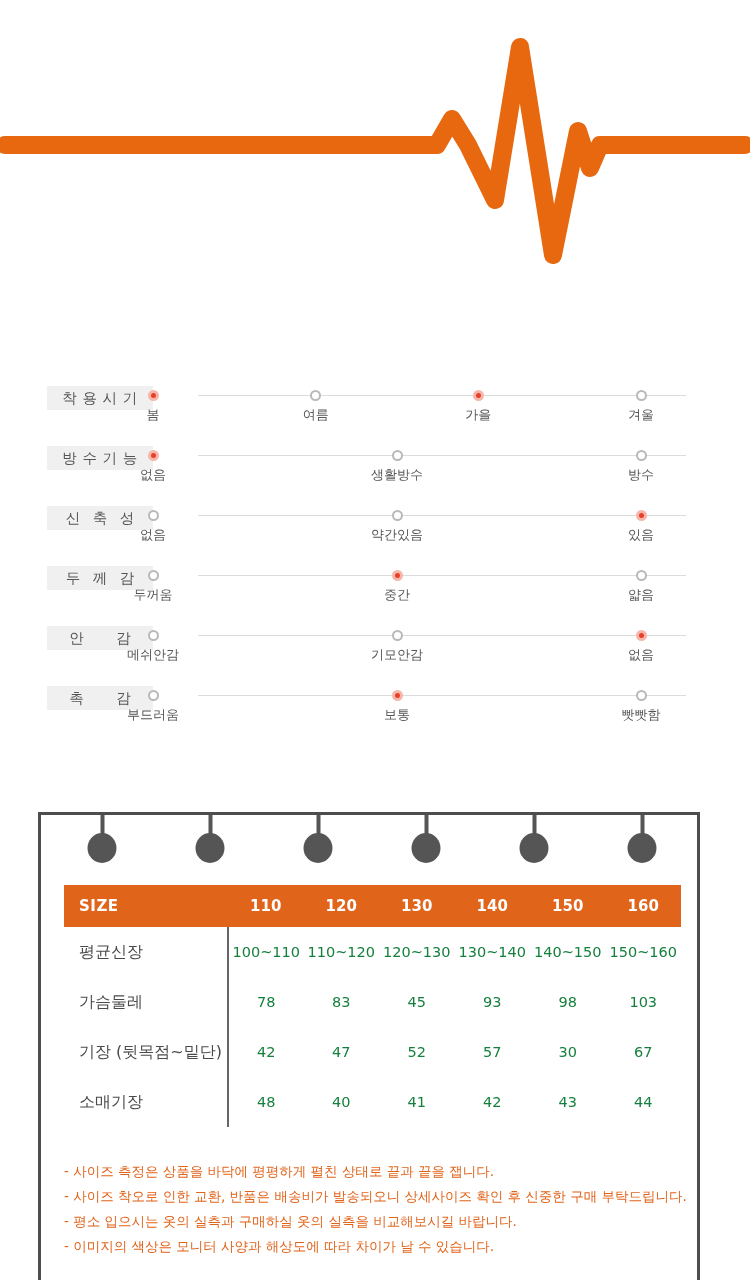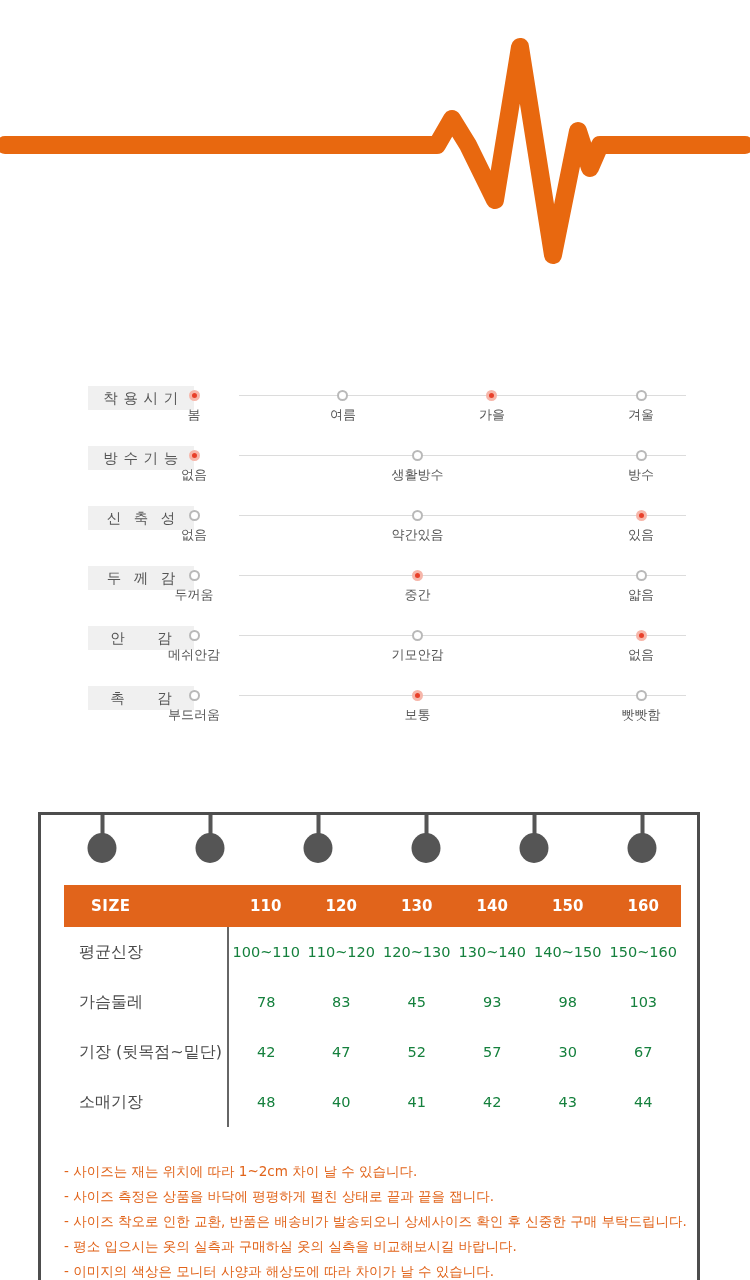--- a/index.html
+++ b/index.html
@@ -31,21 +31,20 @@
   
   .specs {
     position: absolute;
     left: 0;
     top: 372px;
     width: 750px;
   }
   .spec-row {
     position: relative;
     height: 60px;
-    margin-left: 41px;
   }
   .spec-chip {
     position: absolute;
     left: 47px;
     top: 14px;
     width: 106px;
     height: 24px;
     background: #f0f0f0;
     color: #555555;
     font-size: 14.5px;
@@ -160,21 +159,21 @@
   }
   table.sizes thead th {
     background: #e1641b;
     color: #ffffff;
     height: 42px;
     font-weight: bold;
     font-size: 15px;
   }
   table.sizes thead th.rowhead {
     text-align: left;
-    padding-left: 27px;
+    padding-left: 15px;
     font-size: 15px;
     letter-spacing: 0.5px;
   }
   table.sizes tbody td {
     height: 50px;
     font-size: 14.5px;
   }
   table.sizes tbody td.rowhead {
     text-align: left;
     padding-left: 15px;
@@ -416,20 +415,19 @@
           <td>41</td>
           <td>42</td>
           <td>43</td>
           <td>44</td>
         </tr>
       </tbody>
     </table>
   </div>
 
   <div class="notes">
-    <div class="note">- 사이즈는 재는 위치에 따라 1~2cm 차이 날 수 있습니다.</div>
     <div class="note">- 사이즈 측정은 상품을 바닥에 평평하게 펼친 상태로 끝과 끝을 잽니다.</div>
     <div class="note">- 사이즈 착오로 인한 교환, 반품은 배송비가 발송되오니 상세사이즈 확인 후 신중한 구매 부탁드립니다.</div>
     <div class="note">- 평소 입으시는 옷의 실측과 구매하실 옷의 실측을 비교해보시길 바랍니다.</div>
     <div class="note">- 이미지의 색상은 모니터 사양과 해상도에 따라 차이가 날 수 있습니다.</div>
   </div>
 
 </div>
 
 </body></html>

